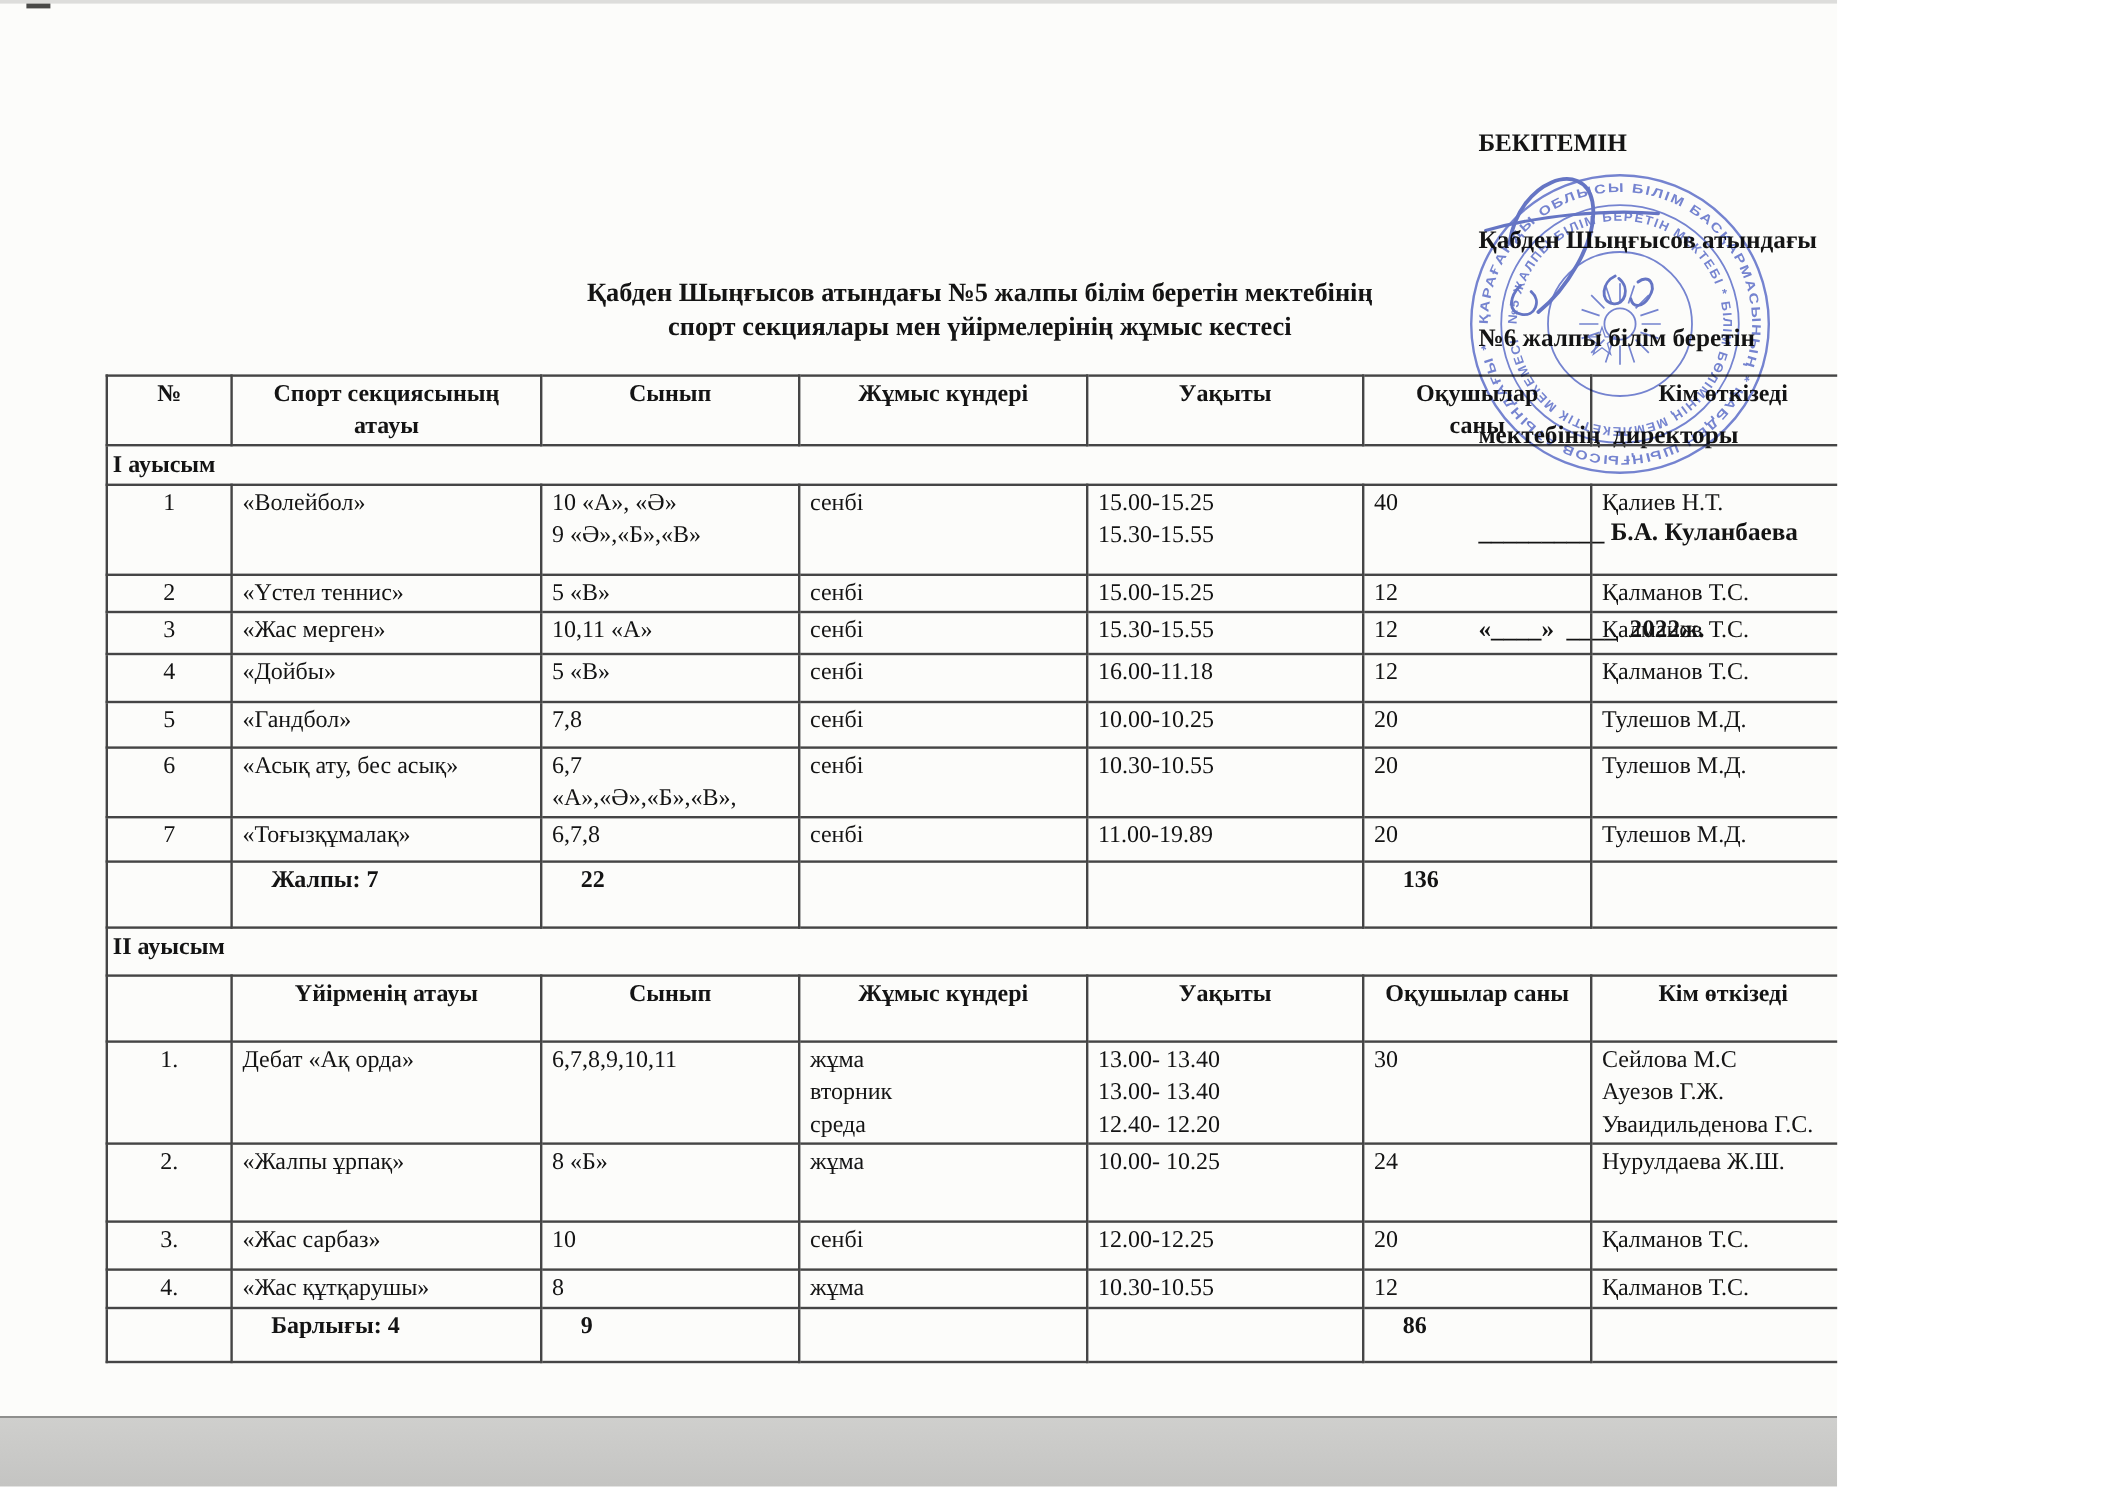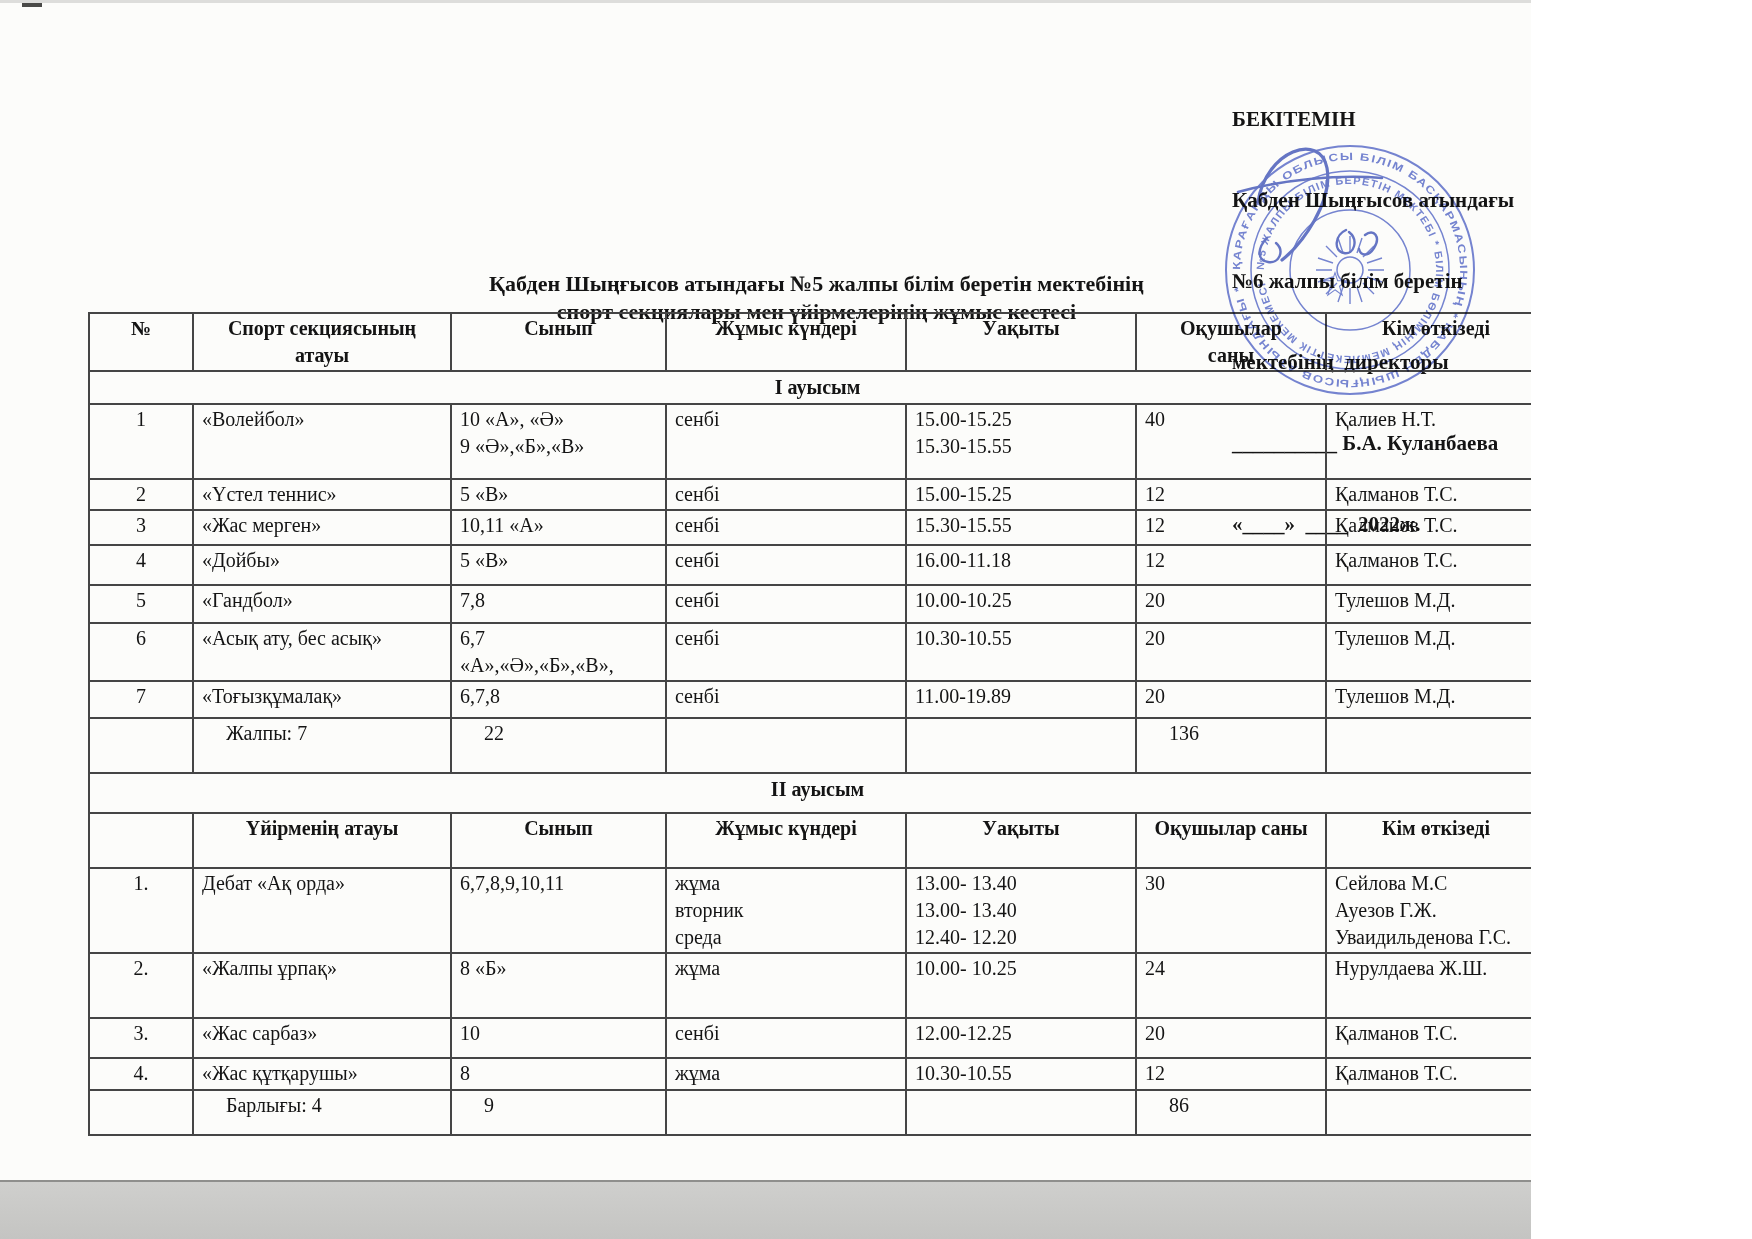--- a/index.html
+++ b/index.html
@@ -8,30 +8,30 @@
   
   .top-strip{position:absolute;left:0;top:0;width:100%;height:3px;background:#dddddb;}
   .mark{position:absolute;background:#4a4a48;}
   .bottom-band{position:absolute;left:0;top:1180px;width:100%;height:59px;
                background:linear-gradient(#8f8f8d 0 2px,#cfcfcd 2px,#c4c4c2 100%);}
   
   .approval{position:absolute;left:1232px;top:52px;font-size:21px;font-weight:bold;
             line-height:27px;white-space:pre;z-index:2;}
   
   .title{position:absolute;left:88px;top:230px;width:1457px;text-align:center;
-         font-size:22px;font-weight:bold;line-height:28px;z-index:2;margin-top:40px;}
+         font-size:22px;font-weight:bold;line-height:28px;z-index:2;}
   
   .tablewrap{position:absolute;left:88px;top:312px;z-index:2;}
   table{border-collapse:collapse;table-layout:fixed;width:1457px;font-size:20px;line-height:27px;}
   td,th{border:2px solid #454545;vertical-align:top;padding:1px 8px;white-space:pre-line;
         overflow:hidden;font-weight:normal;text-align:left;}
   th{font-weight:bold;text-align:center;}
   .c{text-align:center;}
-  .b{font-weight:normal;padding-left:32px;}
-  .band td{font-weight:bold;text-align:center;padding:2px 15px;}
+  .b{font-weight:bold;padding-left:32px;}
+  .band td{font-weight:bold;text-align:left;padding:2px 4px;}
   
   .inkoverlay{position:absolute;left:1170px;top:30px;width:400px;height:400px;z-index:3;
               pointer-events:none;mix-blend-mode:multiply;opacity:.78;}
   .inkoverlay text{font-family:"Liberation Sans",sans-serif;font-size:10.5px;font-weight:bold;
                    letter-spacing:1.2px;}
 </style>
 </head>
 <body>
 
 <div id="page">

